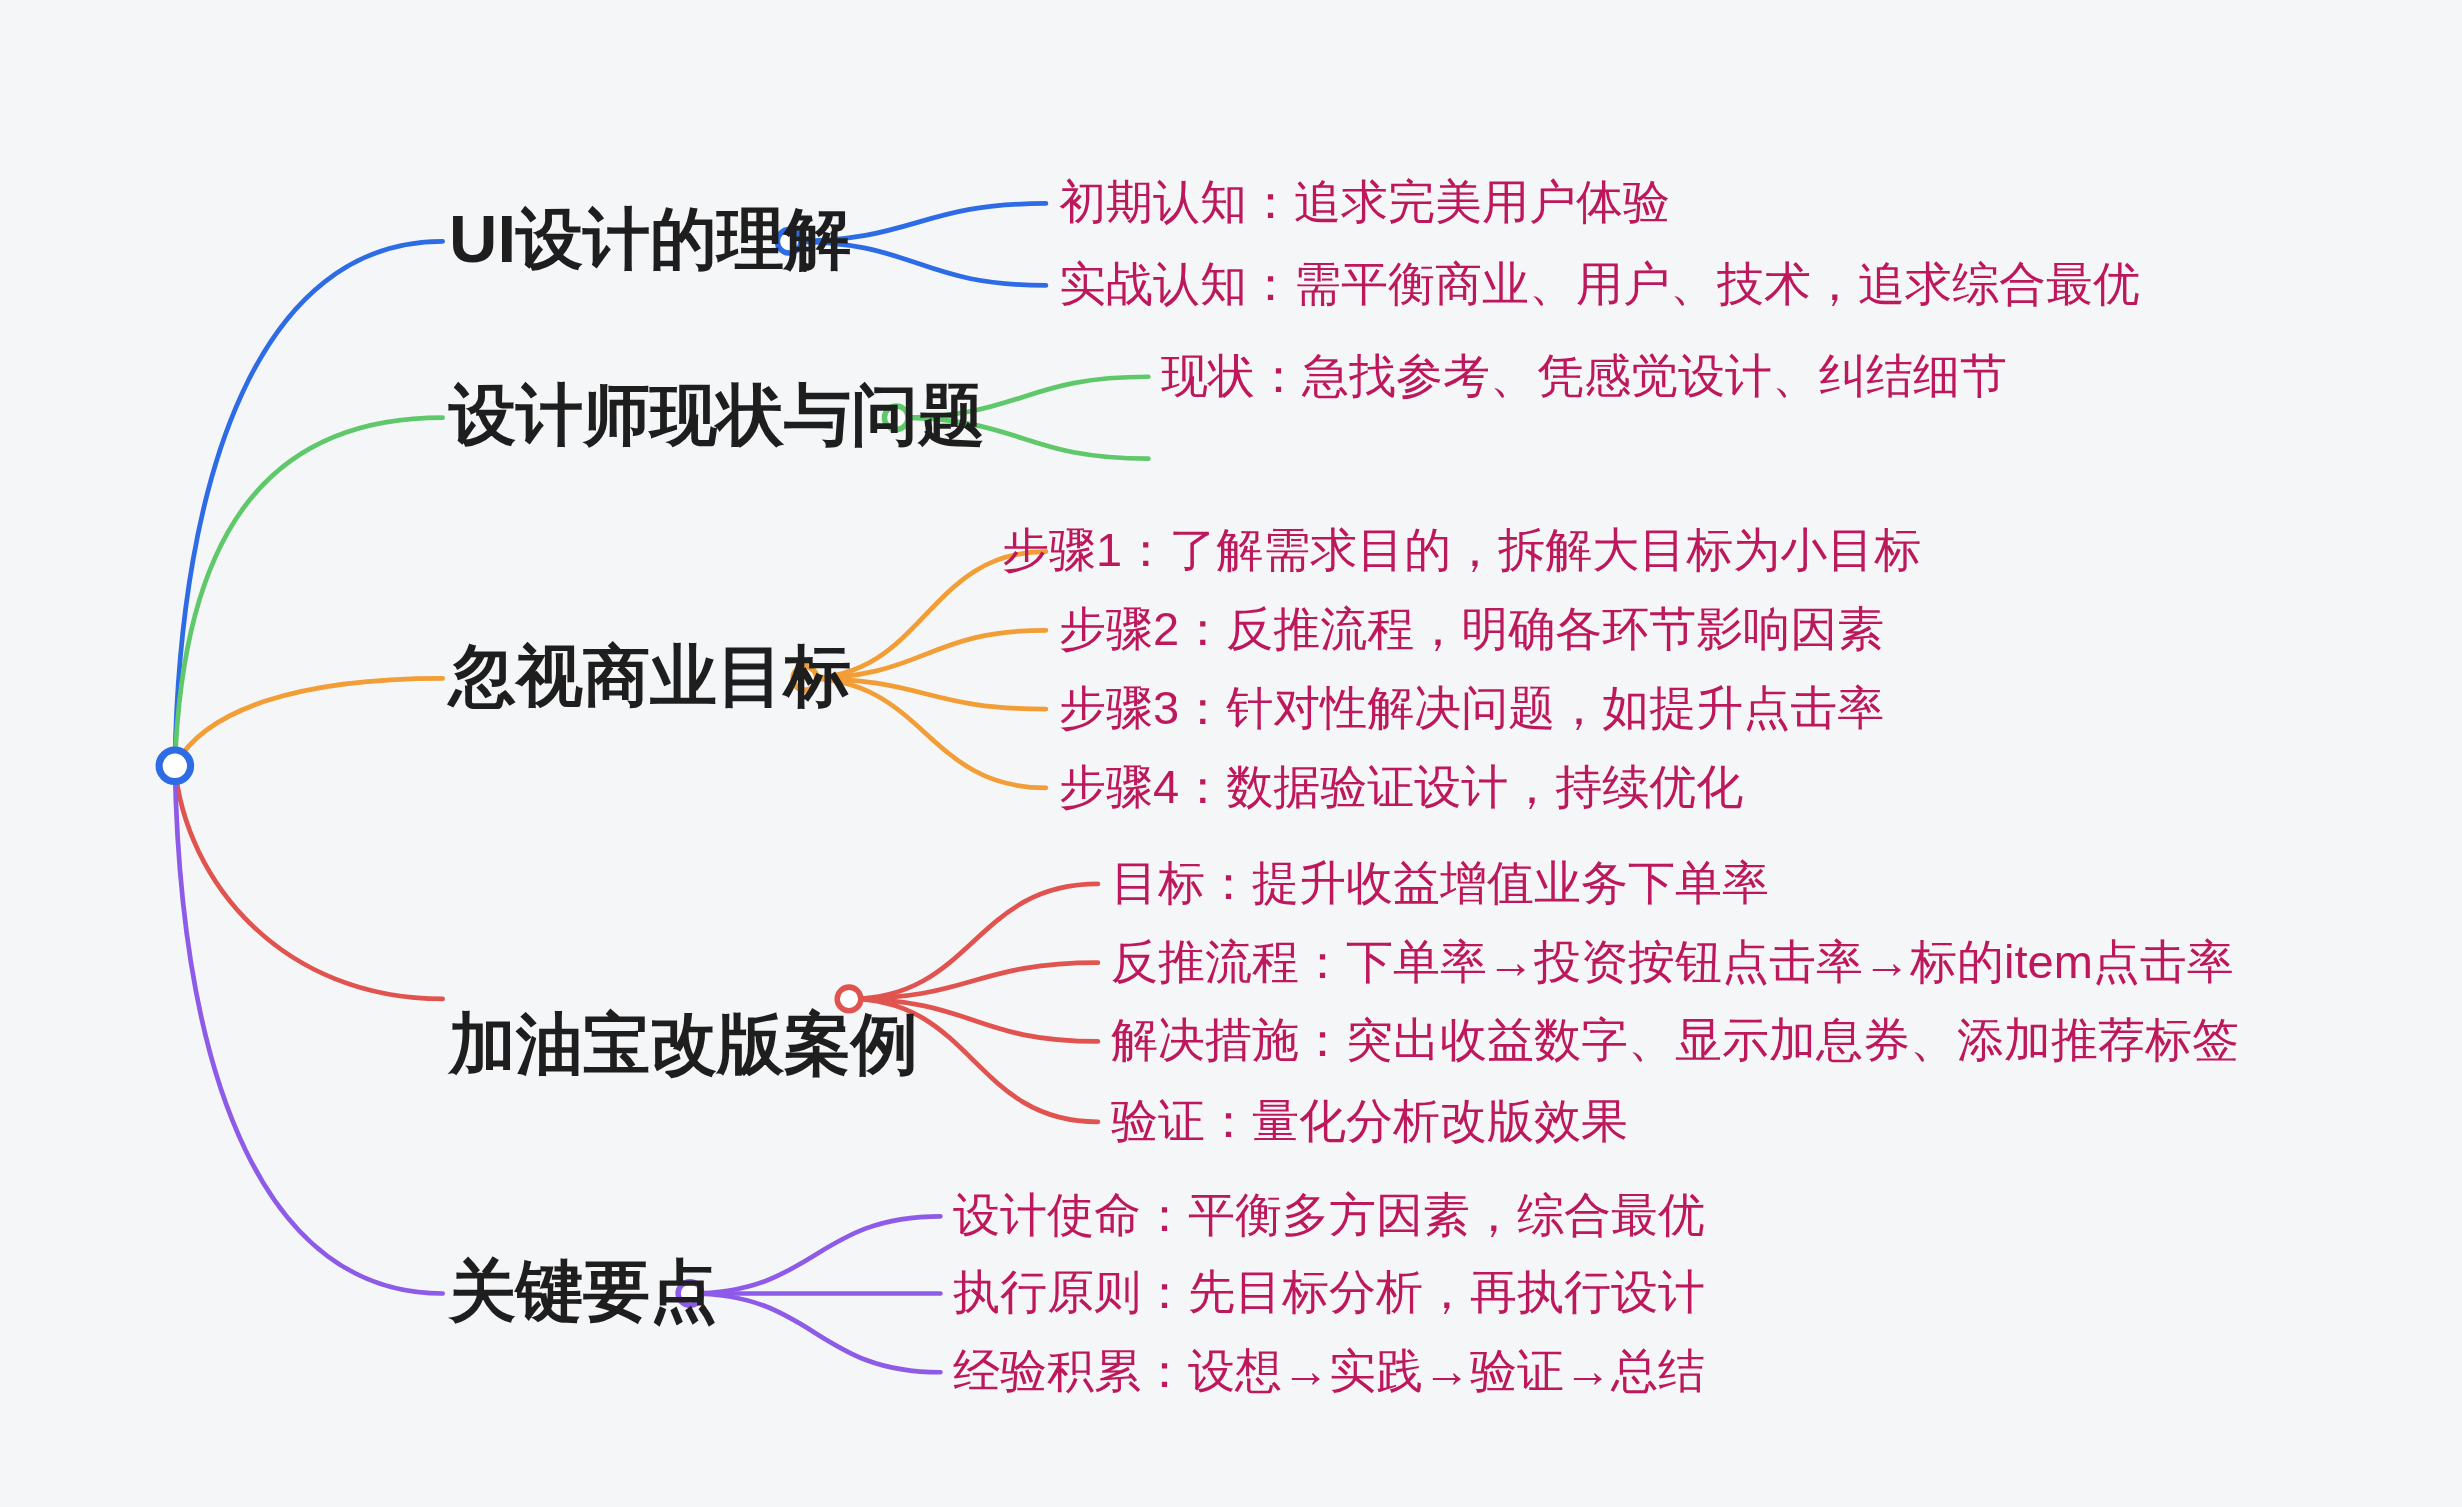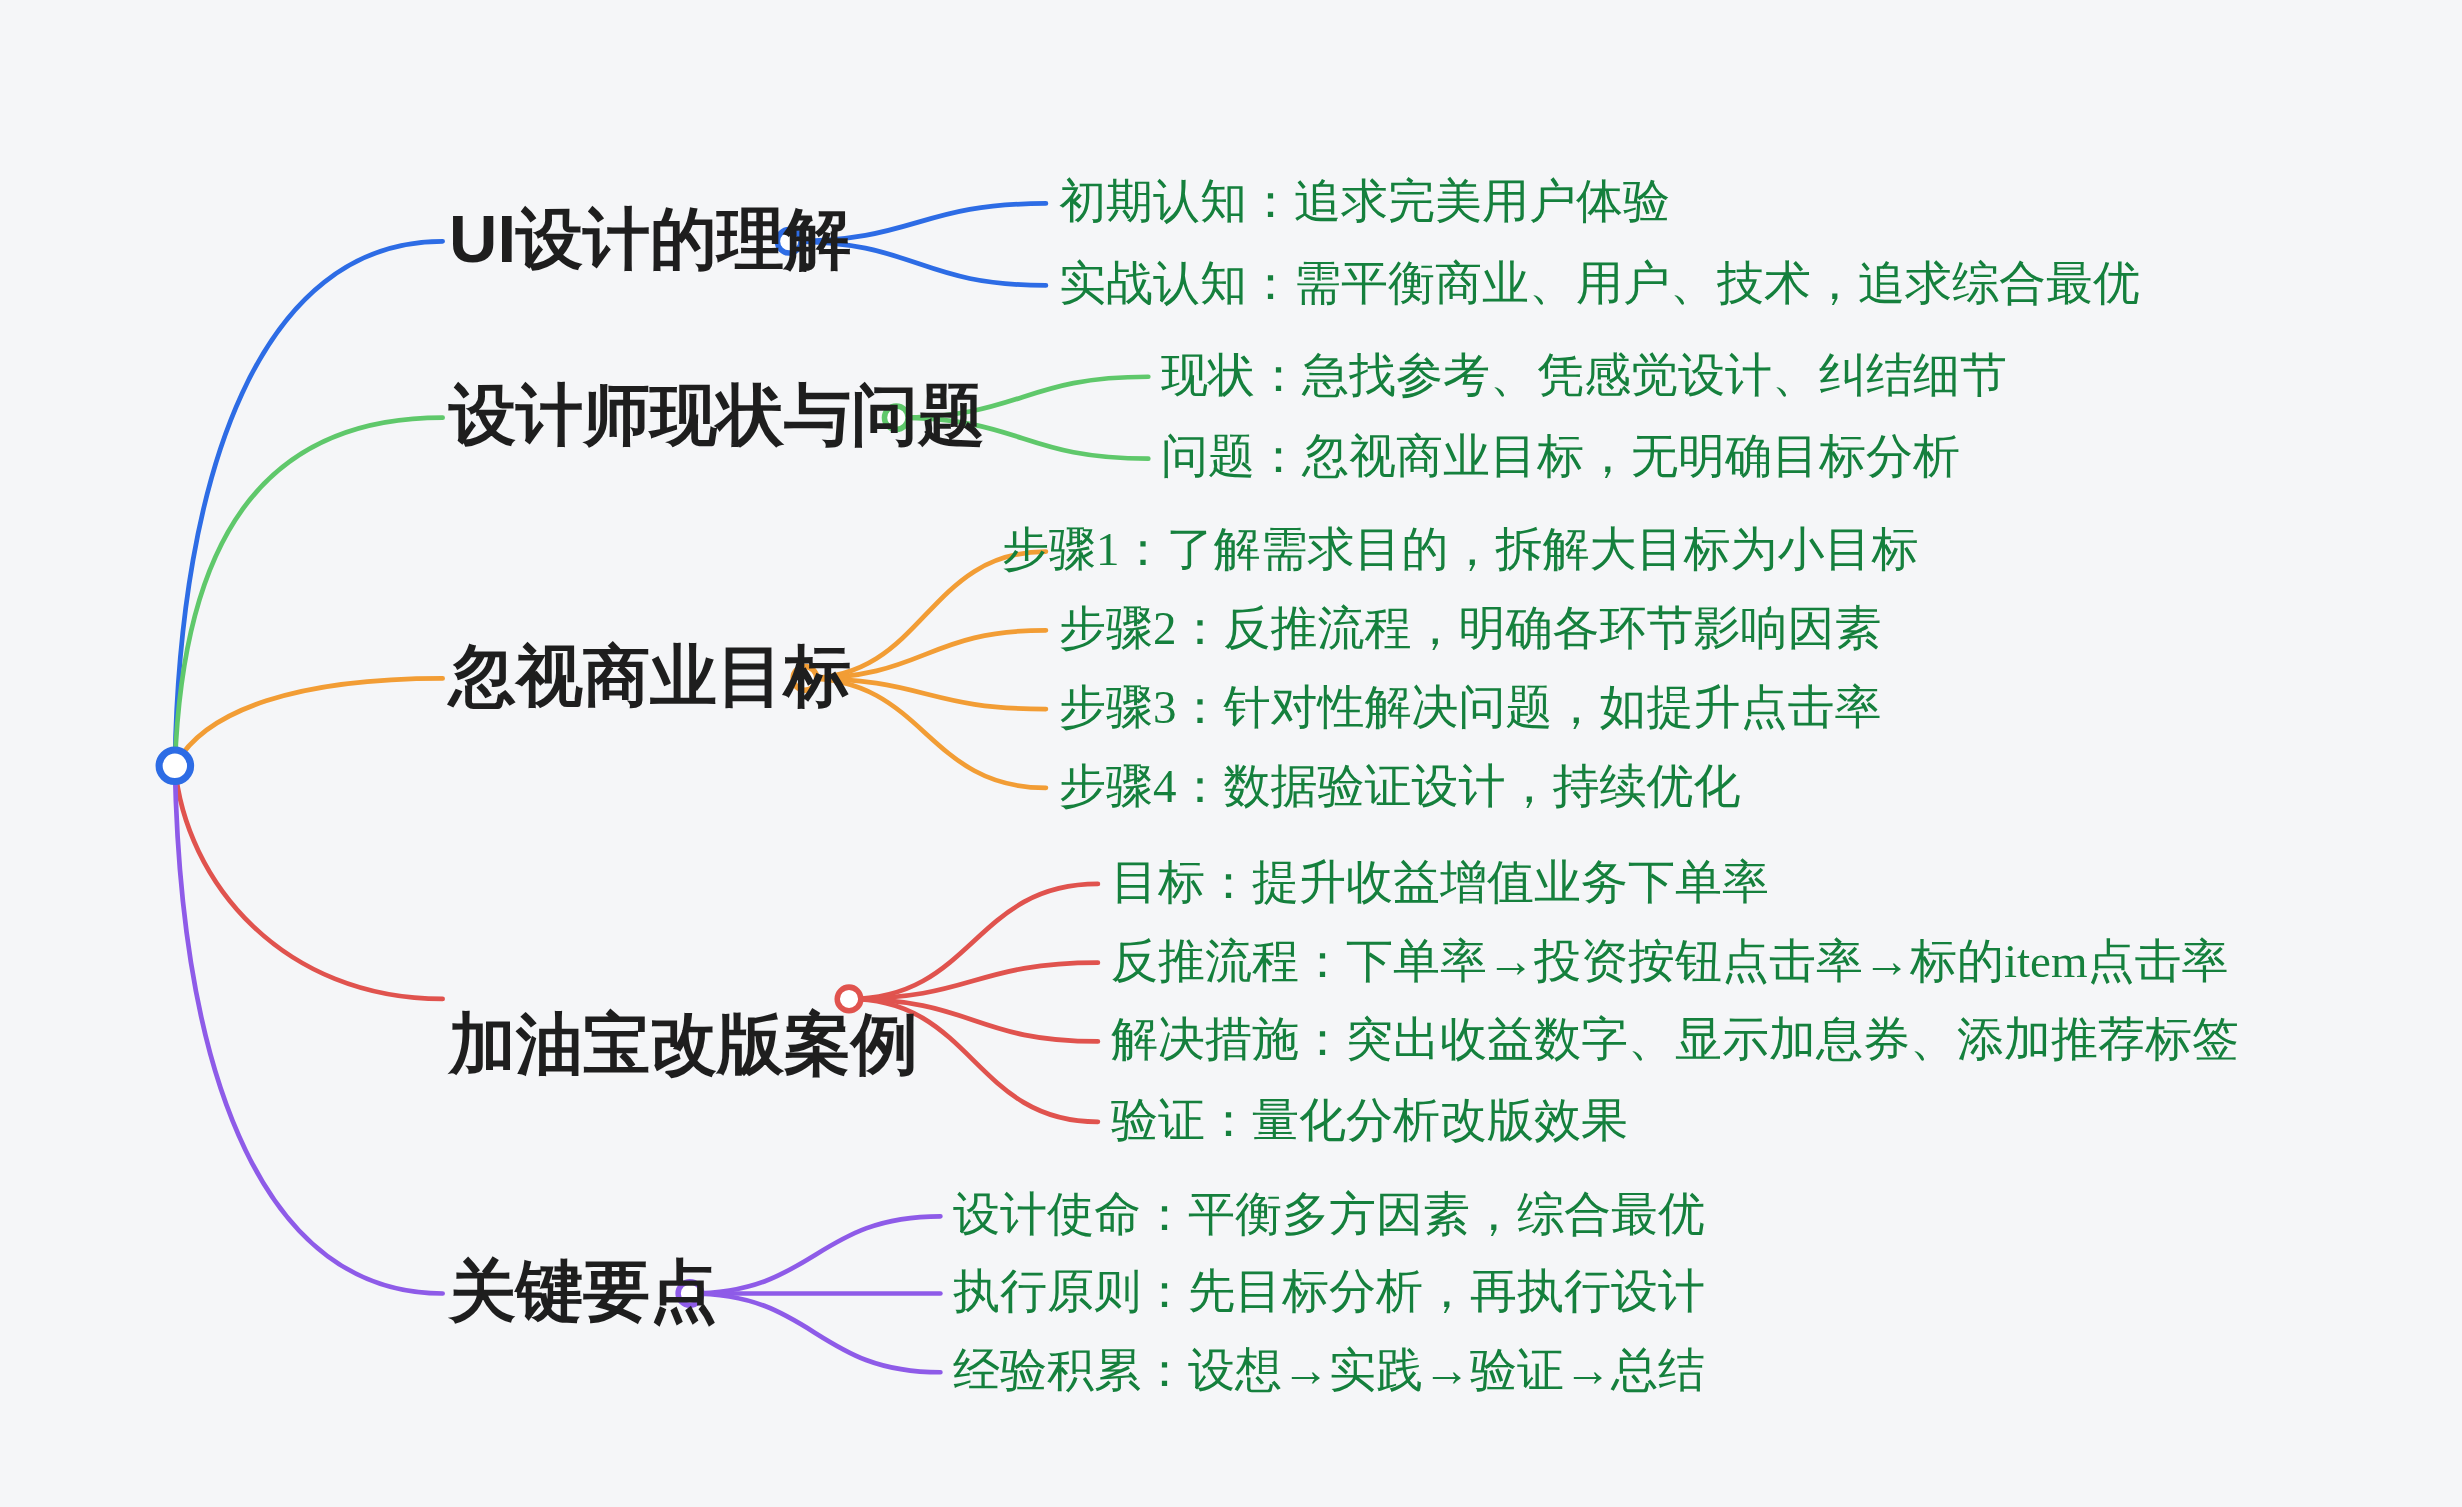--- a/index.html
+++ b/index.html
@@ -29,25 +29,24 @@
     color: #1E1E1E;
     white-space: nowrap;
     line-height: 1;
     cursor: pointer;
   }
   .child-node {
     position: absolute;
     transform: translateY(-54%);
     font-size: 47px;
     font-weight: 400;
-    color: #15803d;
+    color: #be185d;
     white-space: nowrap;
     line-height: 1;
     cursor: pointer;
-    font-family: Liberation Serif, serif;
   }
 </style>
 </head>
 <body>
 
 <div id="mindmap">
 
   <svg id="edges" width="2462" height="1508" viewBox="0 0 3126 1914">
 
     <path d="M 222 972 C 228 600, 330 306, 562 306" fill="none" stroke-width="6" stroke-linecap="round" stroke="#2D6CE5"></path>
@@ -84,21 +83,20 @@
     <circle cx="1078" cy="1268" r="15" fill="#FFFFFF" stroke-width="7" stroke="#E0534E"></circle>
     <circle cx="876" cy="1642" r="15" fill="#FFFFFF" stroke-width="7" stroke="#8E5BE8"></circle>
   </svg>
 
   <div class="branch-label" style="left:449px; top:241px">UI设计的理解</div>
   <div class="child-node" style="left:1059px; top:203px">初期认知：追求完美用户体验</div>
   <div class="child-node" style="left:1059px; top:285px">实战认知：需平衡商业、用户、技术，追求综合最优</div>
 
   <div class="branch-label" style="left:449px; top:417px">设计师现状与问题</div>
   <div class="child-node" style="left:1161px; top:377px">现状：急找参考、凭感觉设计、纠结细节</div>
-  <div class="child-node" style="left:1161px; top:458px">问题：忽视商业目标，无明确目标分析</div>
 
   <div class="branch-label" style="left:449px; top:678px">忽视商业目标</div>
   <div class="child-node" style="left:1002px; top:551px">步骤1：了解需求目的，拆解大目标为小目标</div>
   <div class="child-node" style="left:1059px; top:630px">步骤2：反推流程，明确各环节影响因素</div>
   <div class="child-node" style="left:1059px; top:709px">步骤3：针对性解决问题，如提升点击率</div>
   <div class="child-node" style="left:1059px; top:788px">步骤4：数据验证设计，持续优化</div>
 
   <div class="branch-label" style="left:449px; top:1046px">加油宝改版案例</div>
   <div class="child-node" style="left:1111px; top:884px">目标：提升收益增值业务下单率</div>
   <div class="child-node" style="left:1111px; top:963px">反推流程：下单率→投资按钮点击率→标的item点击率</div>

